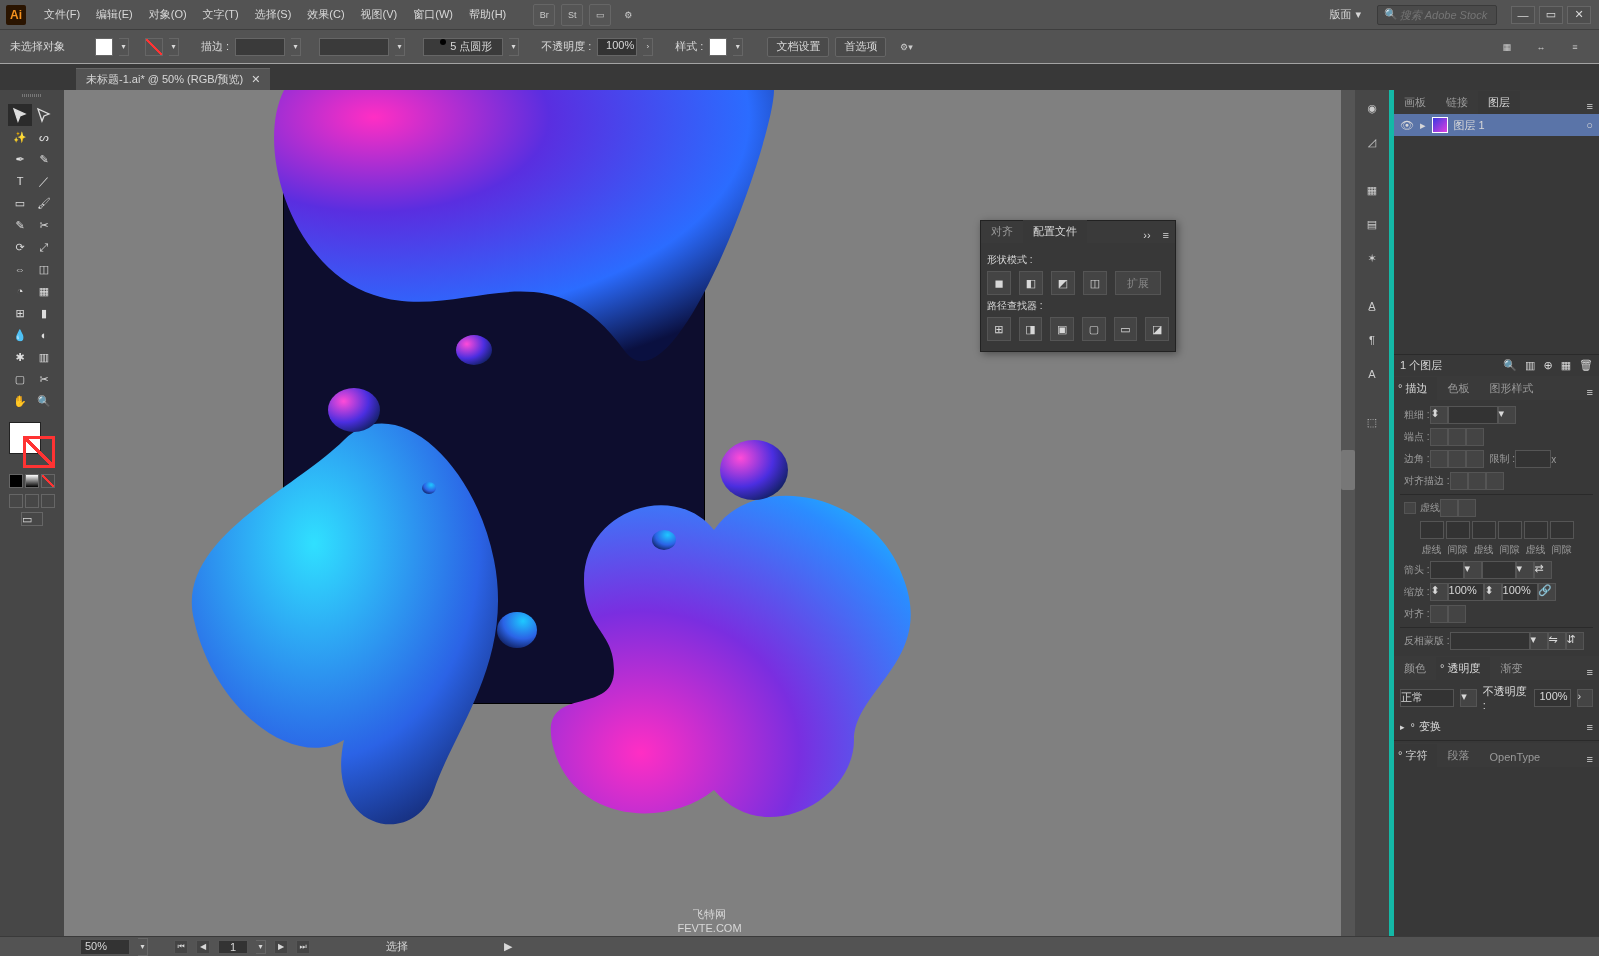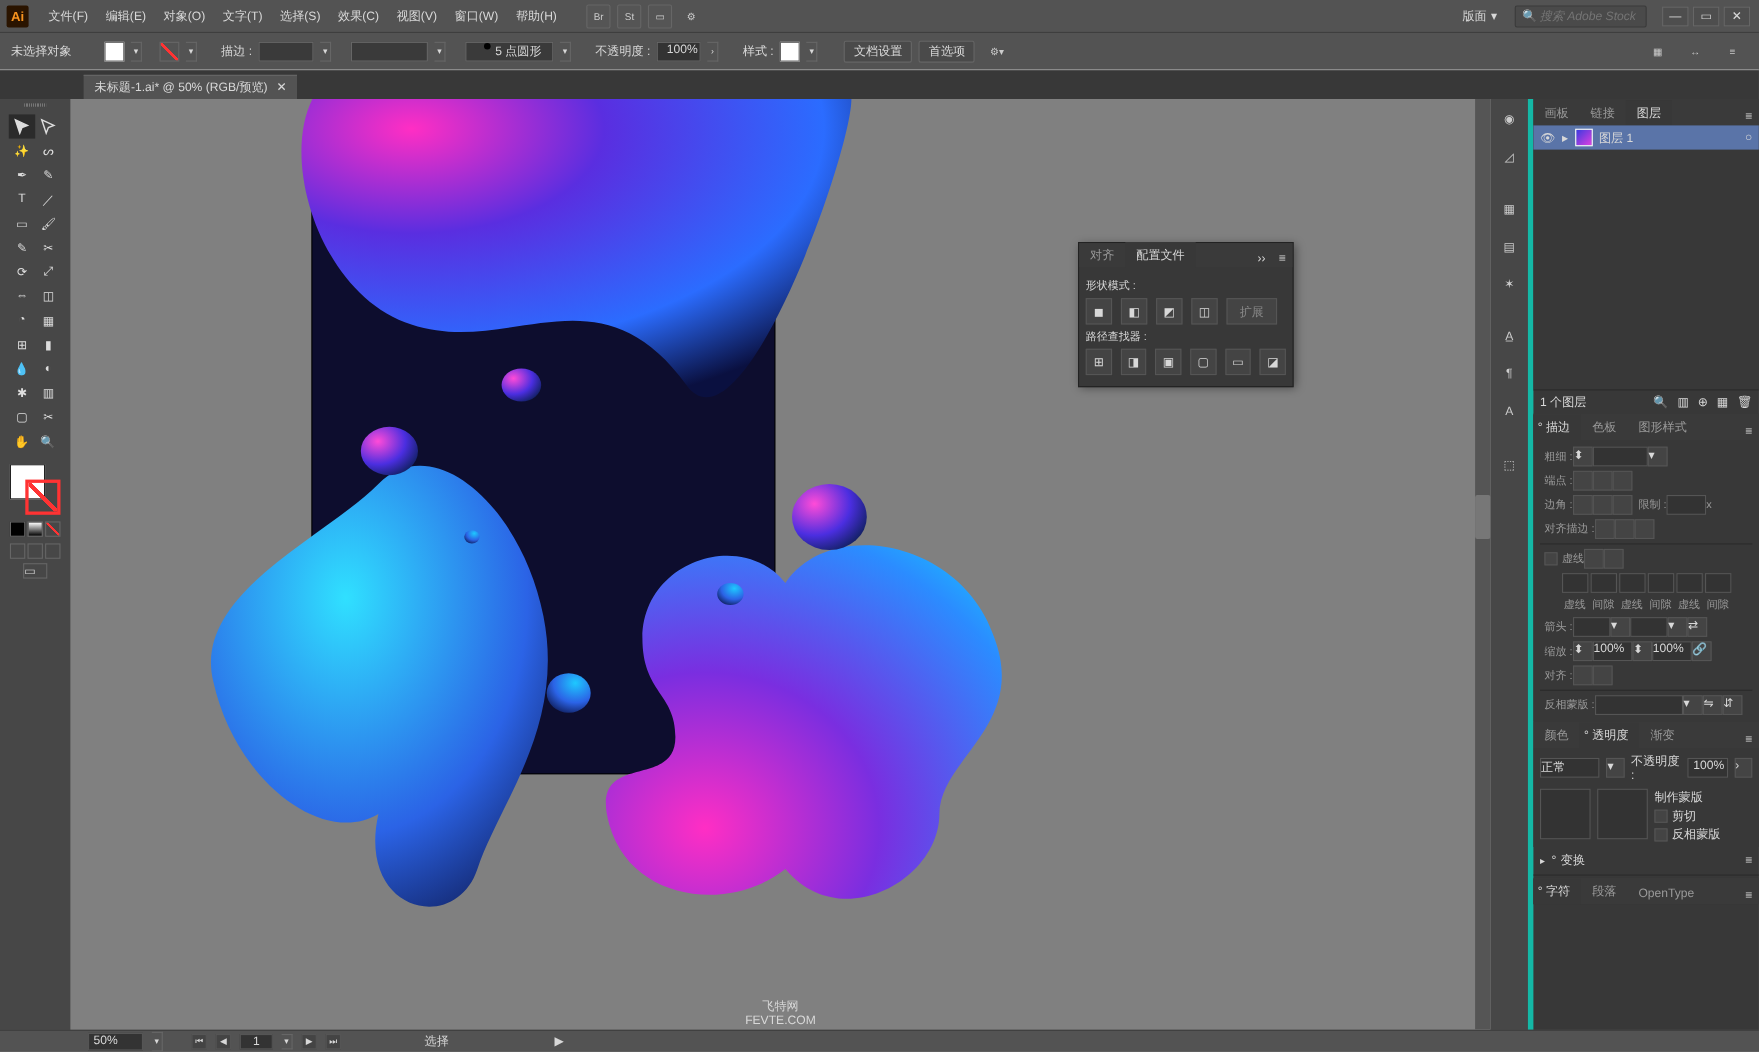--- a/index.html
+++ b/index.html
@@ -505,35 +505,20 @@
         <div style="padding:2px 6px">≡</div>
     </div>
     <div class="panel-body">
       <div class="row" style="gap:6px">
         <div class="sp-input" style="width:60px;display:flex;align-items:center;padding-left:0">正常</div>
           <div class="tiny-btn">▾</div>
         <span class="lbl">不透明度 :</span>
         <div class="sp-input" style="width:40px;text-align:right;padding-right:2px">100%</div>
         <div class="tiny-btn">›</div>
       </div>
-      <div class="row" style="margin-top:6px;gap:6px;align-items:flex-start">
-        <div style="width:46px;height:46px;background:#333;border:1px solid #555"></div>
-        <div style="width:46px;height:46px;background:#333;border:1px solid #555"></div>
-        <div class="col" style="gap:2px">
-          <div class="lbl">制作蒙版</div>
-          <div class="row">
-              <div class="tiny-btn" style="width:12px;height:12px"></div>
-              <span class="lbl" style="margin-left:4px">剪切</span>
-            </div>
-          <div class="row">
-              <div class="tiny-btn" style="width:12px;height:12px"></div>
-              <span class="lbl" style="margin-left:4px">反相蒙版</span>
-            </div>
-        </div>
-      </div>
     </div>
 
     <div class="sect-title">
         <span>°</span>
         <span>变换</span>
         <div class="spacer"></div>
         <span>≡</span>
       </div>
     <div class="divider"></div>
     <div class="panel-tabs">

